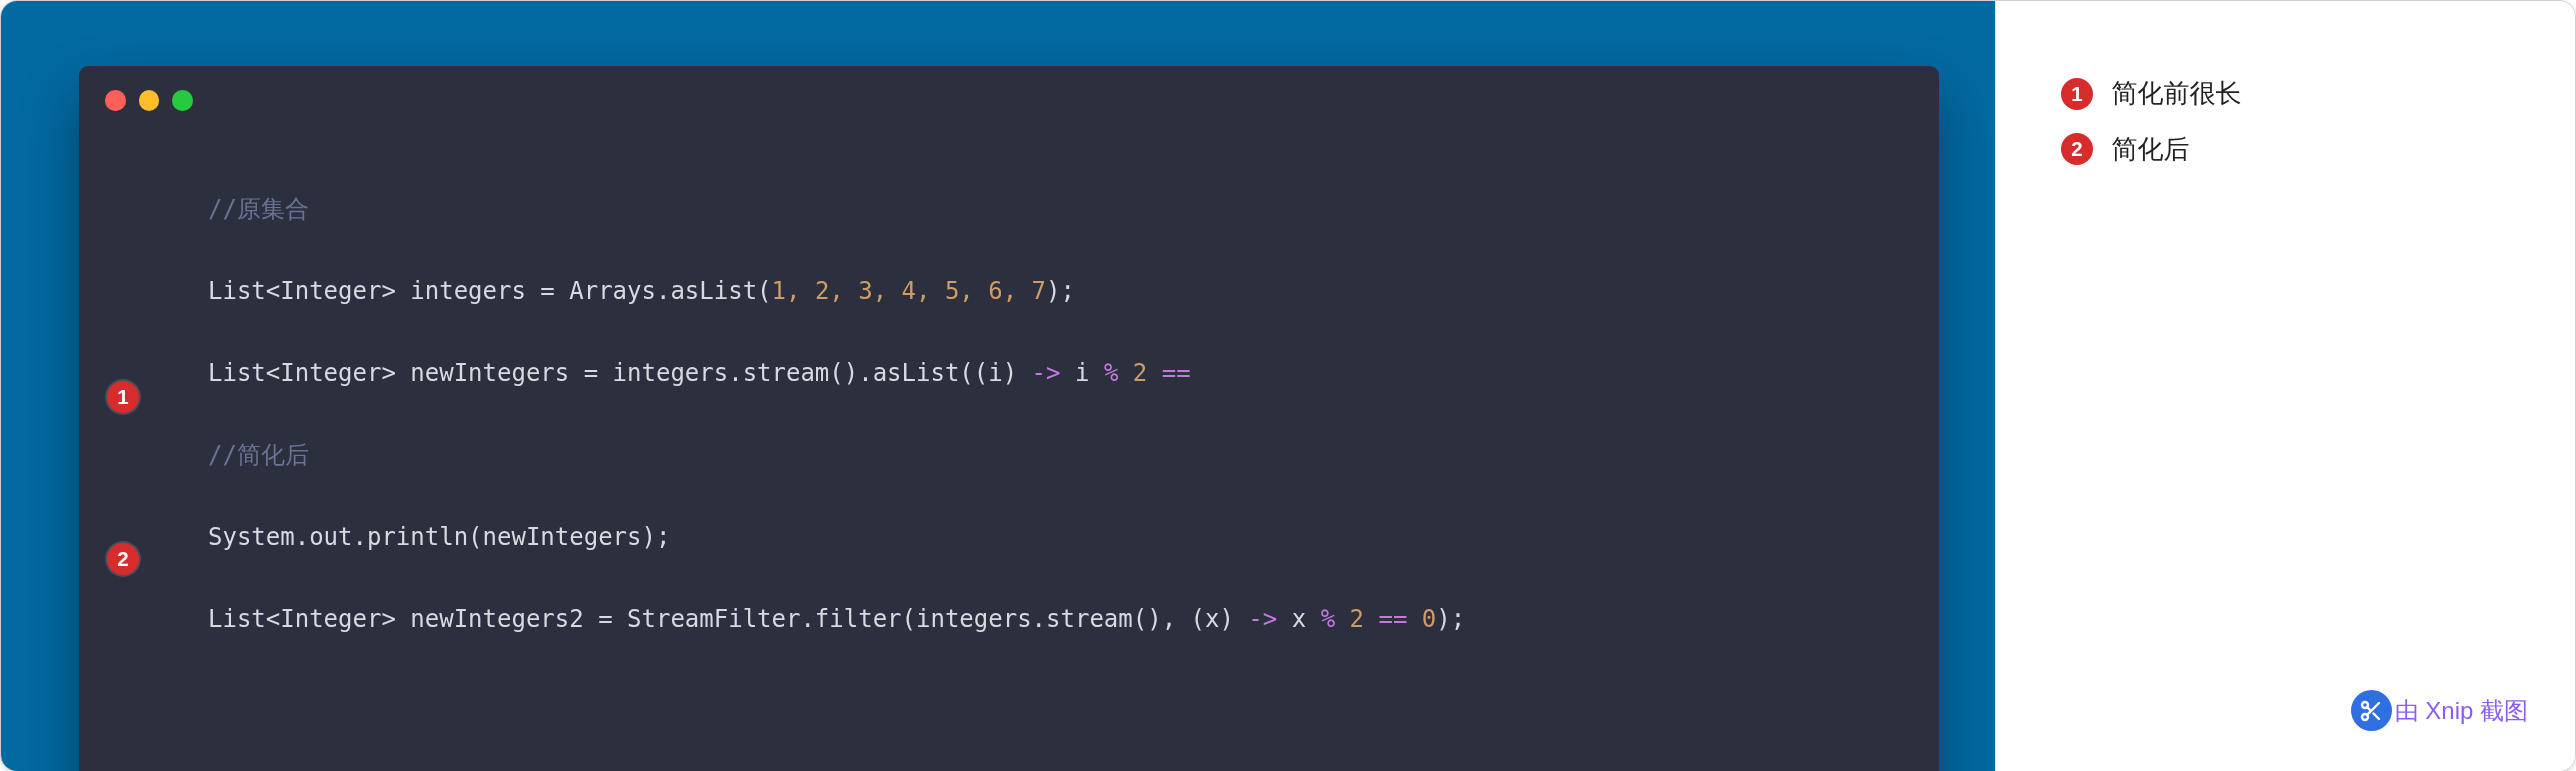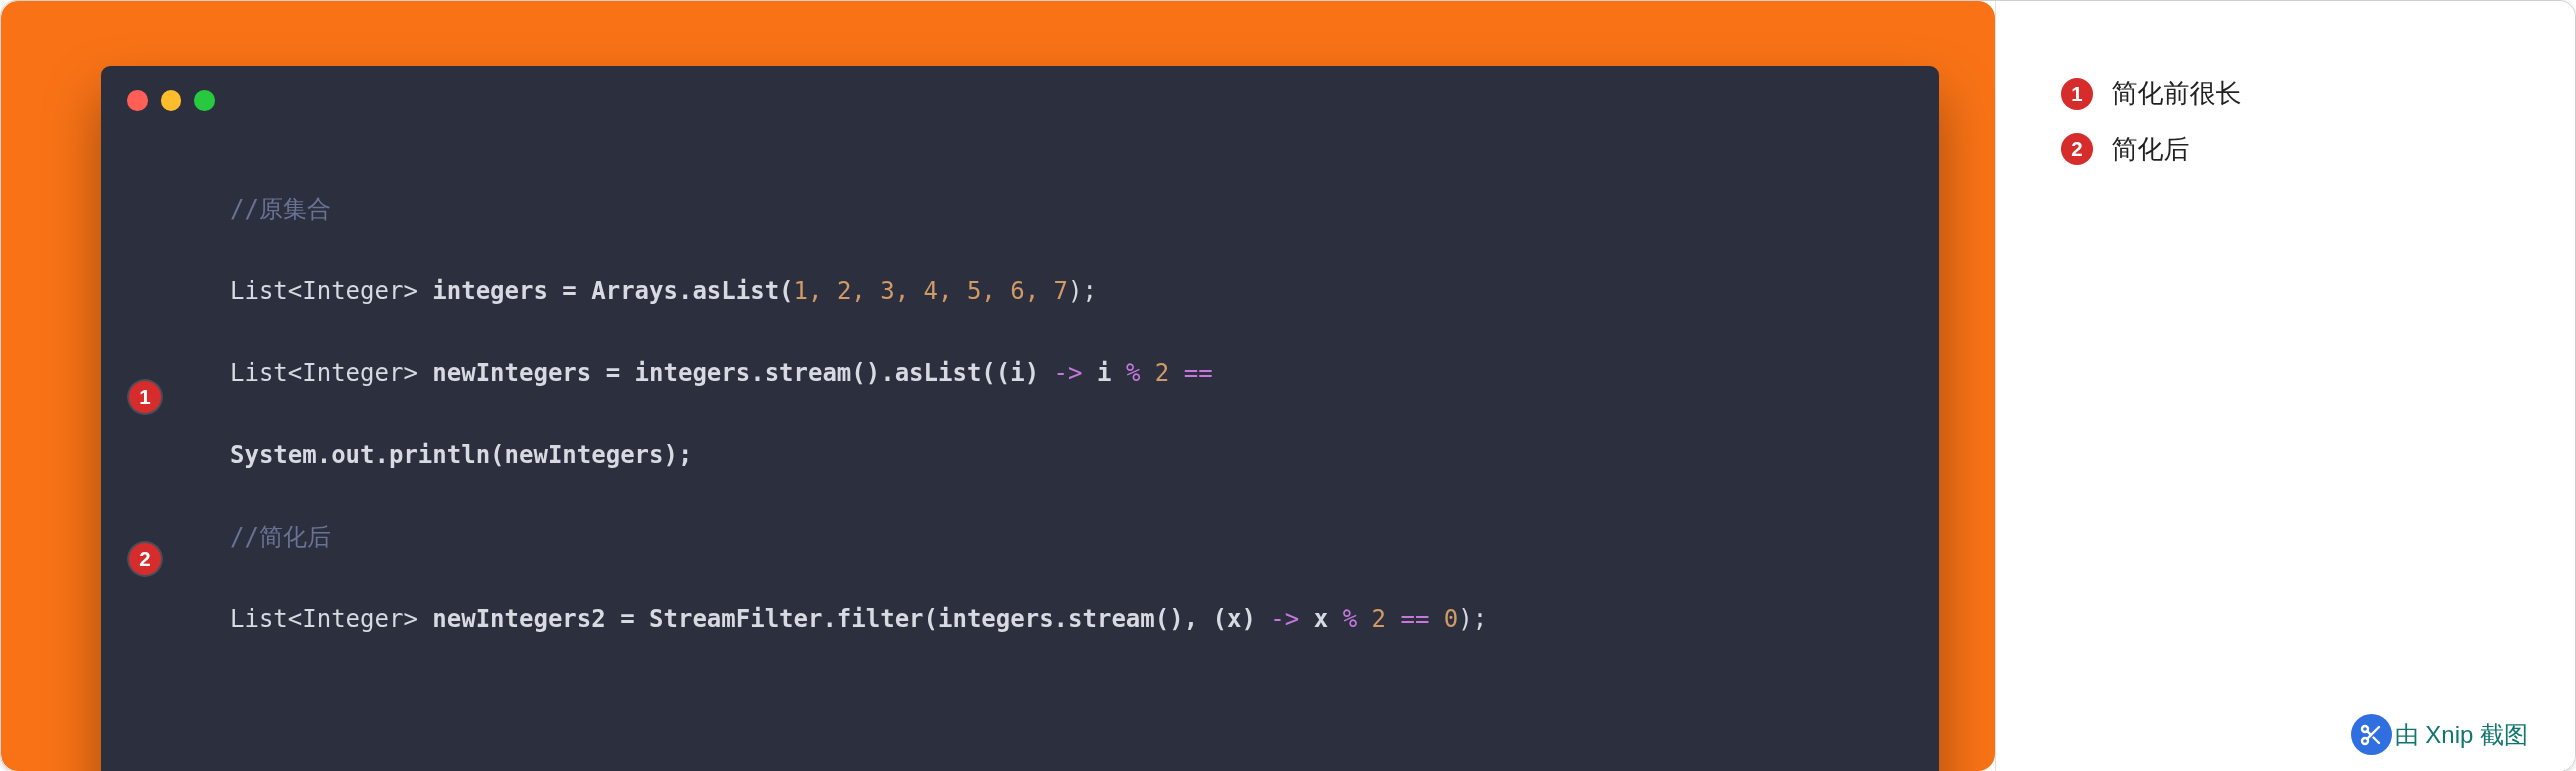--- a/index.html
+++ b/index.html
@@ -12,24 +12,23 @@
     width: 2576px;
     height: 772px;
     display: flex;
     border: 0.9px solid #cfcfcf;
     border-radius: 17px;
     overflow: hidden;
     box-shadow: 0 1.9px 5.6px rgba(0,0,0,.15);
   }
   .left {
     flex: 0 0 1994px;
-    background: #f97316;
-    padding: 65px 56px 84px 100px;
+    background: #0369a1;
+    padding: 65px 56px 84px 78px;
     position: relative;
-    border-radius: 17px;
   }
   .right {
     flex: 1;
     background: #fff;
     position: relative;
     padding: 75px 56px 37px 65px;
     border-left: 0.9px solid #e3e3e3;
   }
   .editor {
     background: #2b2f3e;
@@ -60,21 +59,21 @@
   .code .line.wrap { padding-left: 0; }
   .c-comment { color: #6b7394; }
   .c-type { color: #d7dae0; margin-top: 44px; }
   .c-generic { color: #d7dae0; }
   .c-num { color: #d19a66; }
   .c-num2 { color: #d19a66; }
   .c-arrow { color: #c678dd; }
   .c-mod { color: #c678dd; }
   .c-eq { color: #c678dd; }
   .c-paren { color: #d7dae0; }
-  .c-ident { color: #d7dae0; font-weight: bold; }
+  .c-ident { color: #d7dae0; }
   .cursor {
     display: inline-block;
     width: 1.9px;
     height: 28px;
     background: #aeb3c3;
     vertical-align: middle;
     margin-left: 0.9px;
   }
   .anno-badge {
     position: absolute;
@@ -107,27 +106,27 @@
     background: #d62c2c;
     color: #fff;
     font-size: 20.5px;
     font-weight: 600;
     display: flex;
     align-items: center;
     justify-content: center;
   }
   .xnip {
     position: absolute;
-    bottom: 16px;
+    bottom: 40px;
     right: 47px;
     display: flex;
     align-items: center;
     gap: 3px;
     font-size: 24px;
-    color: #0f766e;
+    color: #8b5cf6;
   }
   .xnip-icon {
     width: 41px;
     height: 41px;
     border-radius: 50%;
     background: #2f6fe0;
     display: flex;
     align-items: center;
     justify-content: center;
   }
@@ -144,22 +143,22 @@
       <div class="titlebar">
         <div class="dot red"></div>
         <div class="dot yellow"></div>
         <div class="dot green"></div>
       </div>
 
       <div class="code">
 <span class="line"><span class="c-comment">//原集合</span></span>
 <span class="line"><span class="c-type">List</span><span class="c-generic">&lt;Integer&gt;</span><span class="c-ident"> integers = Arrays.asList(</span><span class="c-num">1, 2, 3, 4, 5, 6, 7</span><span class="c-paren">);</span></span>
 <span class="line"><span class="c-type">List</span><span class="c-generic">&lt;Integer&gt;</span><span class="c-ident"> newIntegers = integers.stream().asList((i) </span><span class="c-arrow">-&gt;</span><span class="c-ident"> i </span><span class="c-mod">%</span><span> </span><span class="c-num2">2</span><span> </span><span class="c-eq">==</span></span>
+<span class="line"><span class="c-comment">//简化后</span></span>
 <span class="line"><span class="c-ident">System.out.println(newIntegers);</span></span>
-<span class="line"><span class="c-comment">//简化后</span></span>
 <span class="line"><span class="c-type">List</span><span class="c-generic">&lt;Integer&gt;</span><span class="c-ident"> newIntegers2 = StreamFilter.filter(integers.stream(), (x) </span><span class="c-arrow">-&gt;</span><span class="c-ident"> x </span><span class="c-mod">%</span><span> </span><span class="c-num2">2</span><span> </span><span class="c-eq">==</span><span> </span><span class="c-num2">0</span><span class="c-paren">);</span></span>
 
       </div>
 
       <div class="anno-badge badge-pos-1">1</div>
       <div class="anno-badge badge-pos-2">2</div>
 
     </div>
   </div>
 

